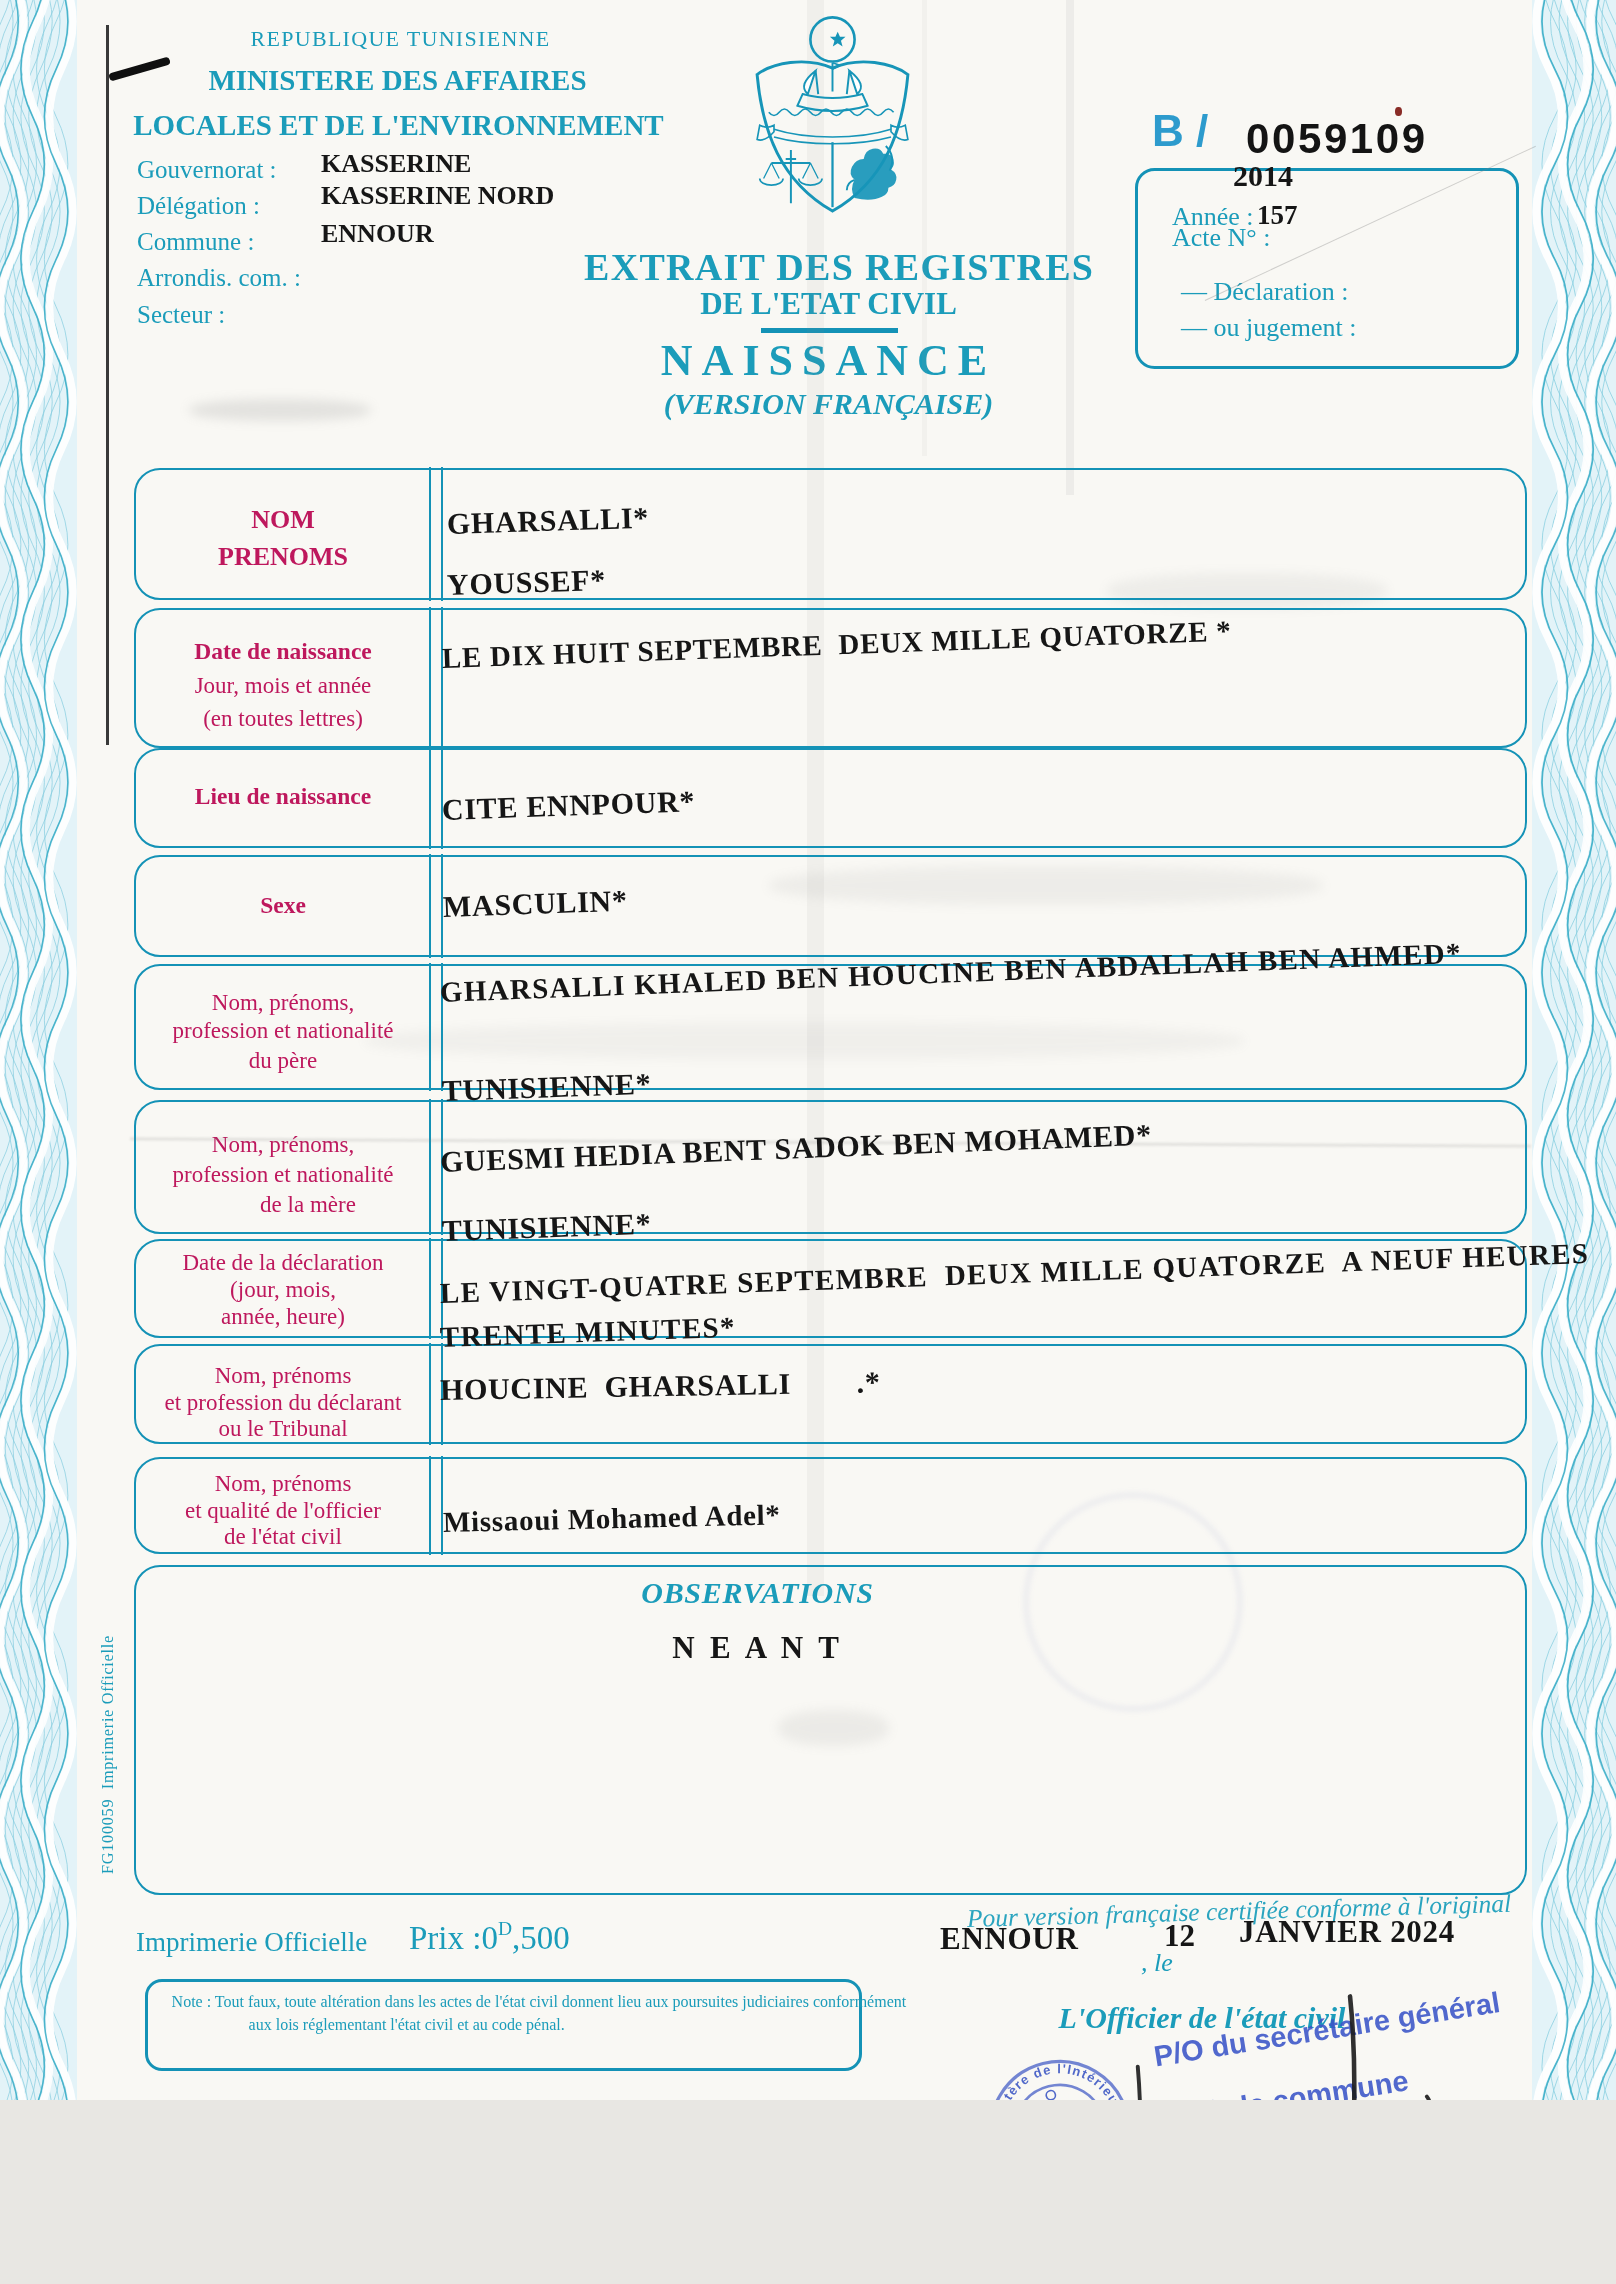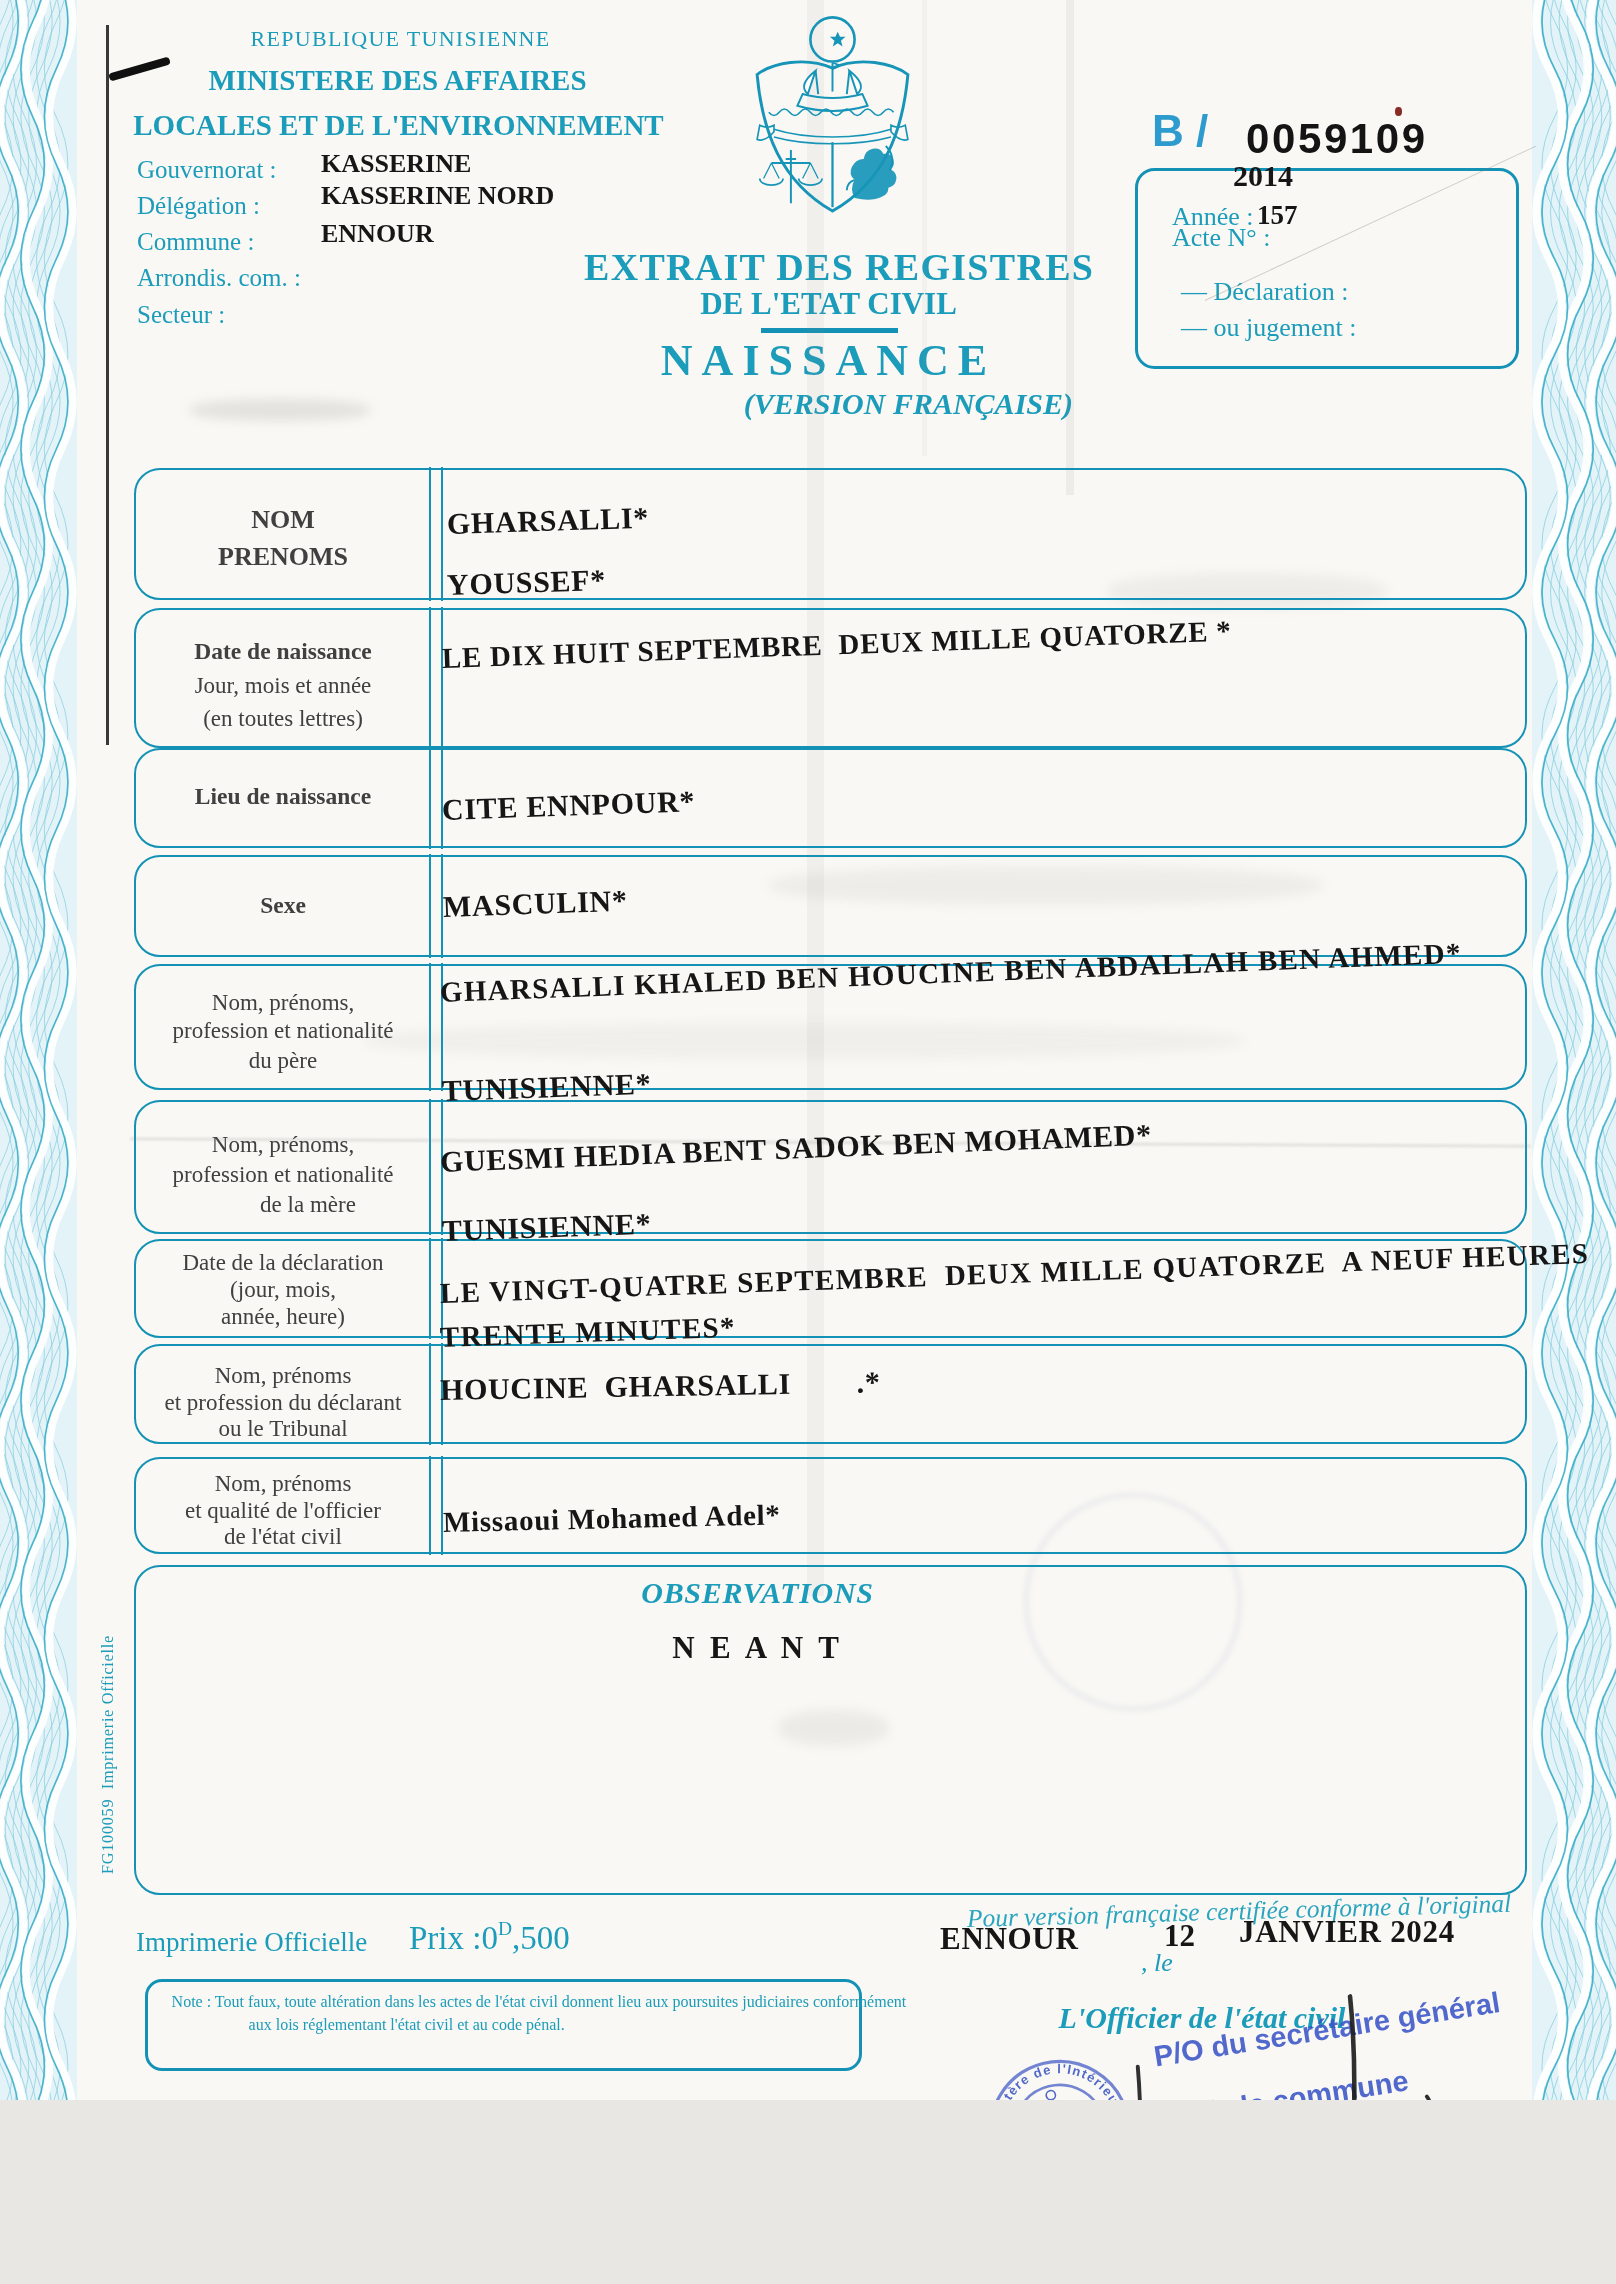--- a/index.html
+++ b/index.html
@@ -6,21 +6,21 @@
   #page{position:relative;width:1616px;height:2100px;background:#f9f8f4;overflow:hidden;
         font-family:"Liberation Serif",serif;}
   .t{position:absolute;white-space:pre;line-height:1.12;}
   .cy{color:#1b9cba;}
   .b{font-weight:700;}
   .i{font-style:italic;}
   .bb{color:#161616;font-weight:700;}
   .box{position:absolute;left:134px;width:1389px;border:2.6px solid #1492b6;border-radius:26px;z-index:2;}
   .divider{position:absolute;top:-2.6px;bottom:-2.6px;left:293px;width:9.8px;
            border-left:2.6px solid #1492b6;border-right:2.6px solid #1492b6;}
-  .lbl{position:absolute;left:0;width:294px;text-align:center;color:#404040;white-space:pre;line-height:1.1;}
+  .lbl{position:absolute;left:0;width:294px;text-align:center;color:#be185d;white-space:pre;line-height:1.1;}
   .val{position:absolute;color:#161616;font-weight:700;white-space:pre;
        transform:rotate(-1.8deg);transform-origin:left center;z-index:6;letter-spacing:0.7px;}
   .smudge{position:absolute;background:#8d8d8d;filter:blur(5.2px);border-radius:45%;z-index:1;}
   .streak{position:absolute;top:0;z-index:1;}
   .band{position:absolute;top:0;height:2284px;z-index:3;}
   sup.d{font-size:19.5px;vertical-align:14.3px;}
   .notebox{position:absolute;border:3.3px solid #1492b6;border-radius:17px;z-index:2;}
   .stampblue{color:#3a55c8;font-family:"Liberation Sans",sans-serif;}
 </style>
 </head>
@@ -160,21 +160,21 @@
     <span class="t" style="left:119px;top:29px;font-size:27px;color:#161616;font-weight:600;">157</span>
     <span class="t cy" style="left:34px;top:52px;font-size:26px;">Acte N° :</span>
     <span class="t cy" style="left:43px;top:106px;font-size:26px;">— Déclaration :</span>
     <span class="t cy" style="left:43px;top:142px;font-size:26px;">— ou jugement :</span>
   </div>
 
   <span class="t cy b" style="left:584px;top:246px;width:489px;text-align:center;font-size:38px;letter-spacing:1.3px;">EXTRAIT DES REGISTRES</span>
   <span class="t cy b" style="left:584px;top:287px;width:489px;text-align:center;font-size:31px;">DE L'ETAT CIVIL</span>
   <div style="position:absolute;left:761px;top:328px;width:137px;height:4.6px;background:#1492b6;"></div>
   <span class="t cy b" style="left:584px;top:336px;width:489px;text-align:center;font-size:44px;letter-spacing:9px;">NAISSANCE</span>
-  <span class="t cy b i" style="left:584px;top:387px;width:489px;text-align:right;font-size:30px;">(VERSION FRANÇAISE)</span>
+  <span class="t cy b i" style="left:584px;top:387px;width:489px;text-align:center;font-size:30px;">(VERSION FRANÇAISE)</span>
 
   <div class="box" style="top:468px;height:128px;">
     <div class="divider"></div>
     <span class="lbl b" style="top:36px;font-size:26px;">NOM</span>
     <span class="lbl b" style="top:73px;font-size:26px;">PRENOMS</span>
   </div>
   <div class="box" style="top:608px;height:136px;">
     <div class="divider"></div>
     <span class="lbl b" style="top:29px;font-size:23.5px;">Date de naissance</span>
     <span class="lbl" style="top:63px;font-size:23px;">Jour, mois et année</span>

